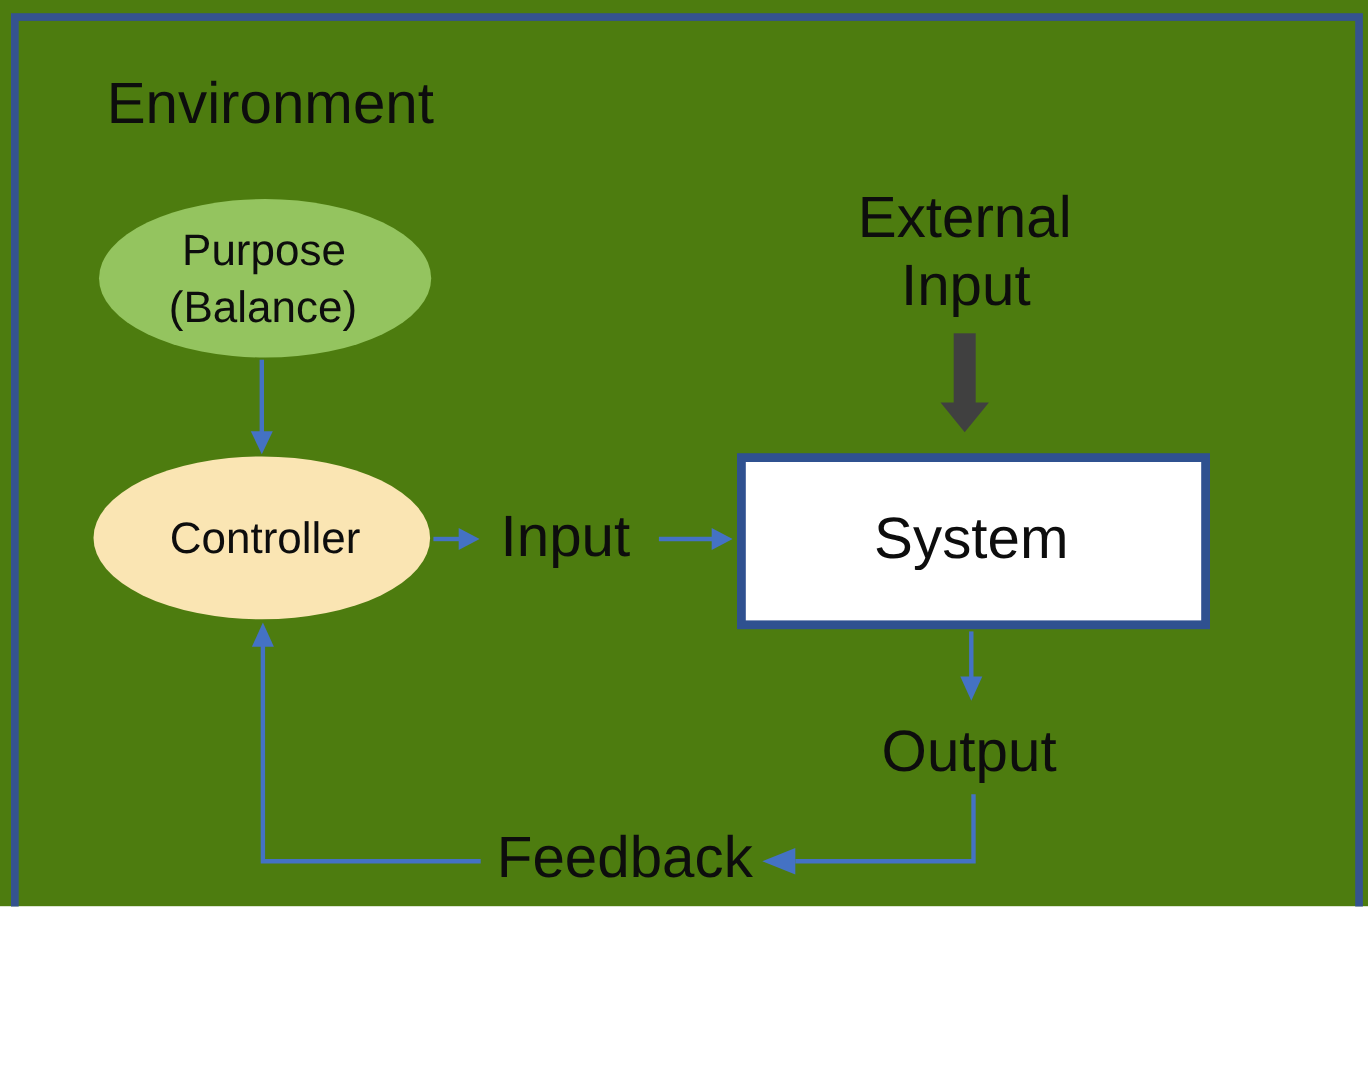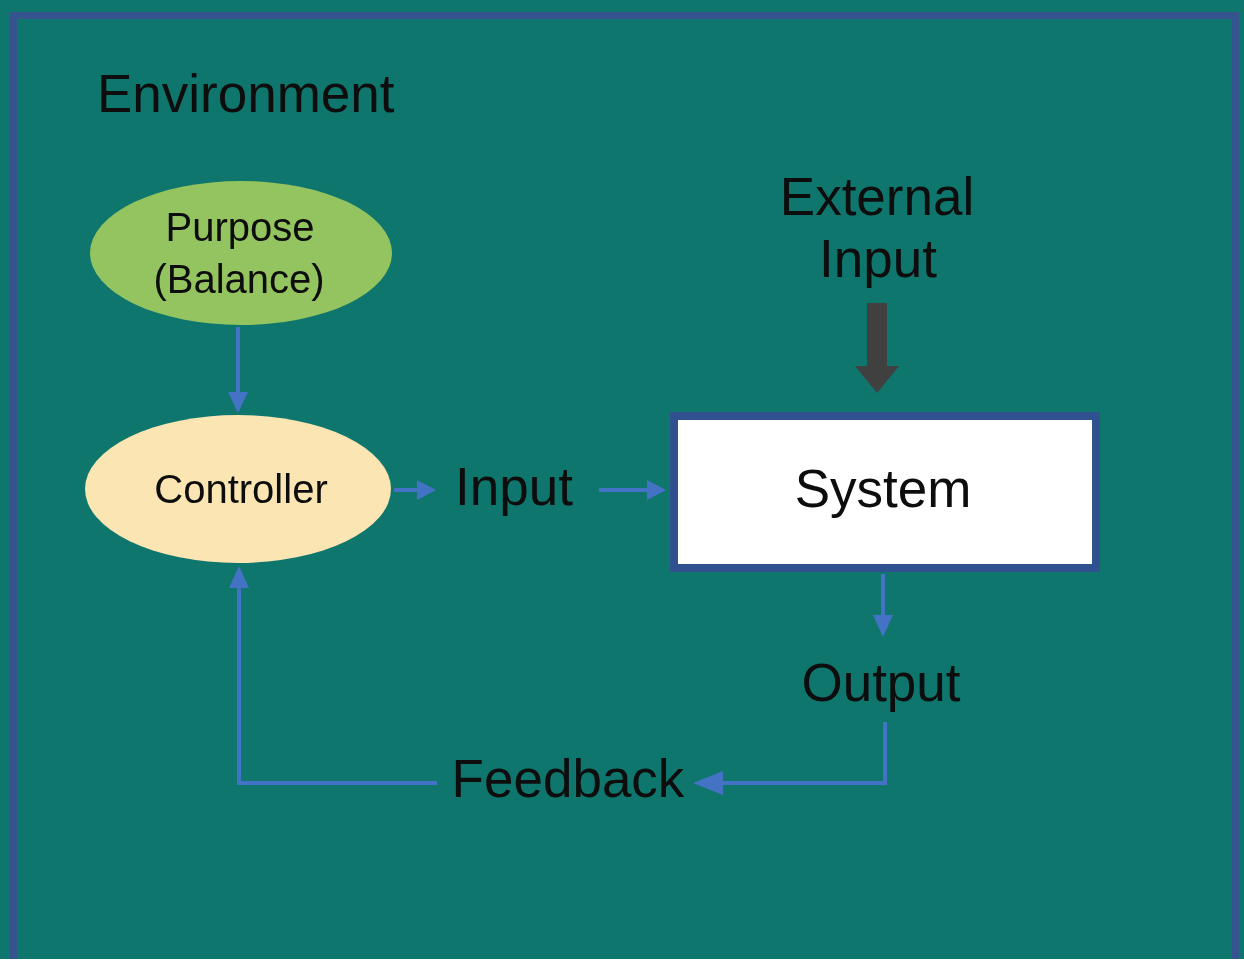--- a/index.html
+++ b/index.html
@@ -3,22 +3,22 @@
 <meta charset="utf-8">
 <style>
   html, body {
     margin: 0;
     padding: 0;
     background: #ffffff;
   }
   .stage {
     position: relative;
     width: 1244px;
-    height: 959px;
-    background: #0f766e;
+    height: 824px;
+    background: #4d7c0f;
     font-family: "Liberation Sans", sans-serif;
   }
   svg { display: block; }
 
   .lbl {
     font-family: "Liberation Sans", sans-serif;
     font-size: 53px;
     fill: #0d0d0d;
   }
   .lbl-sm {

